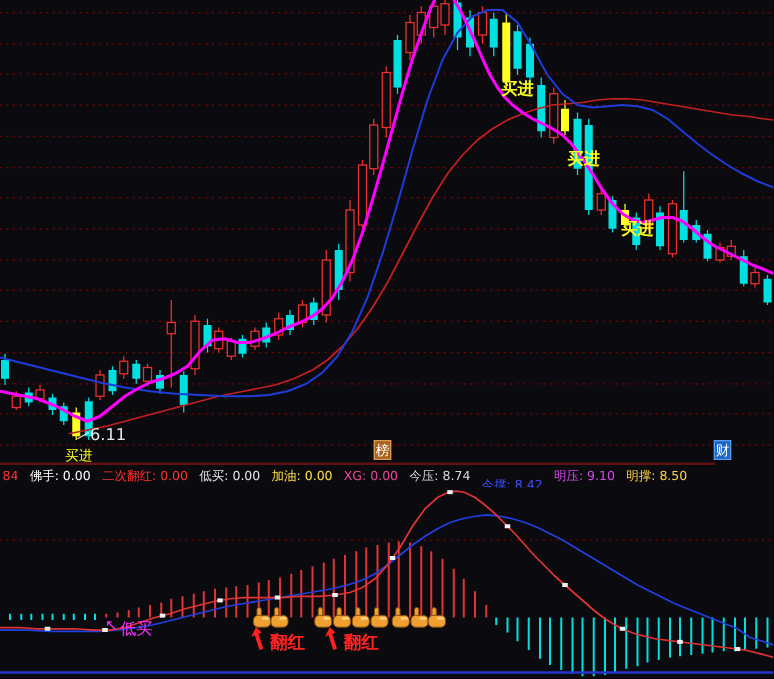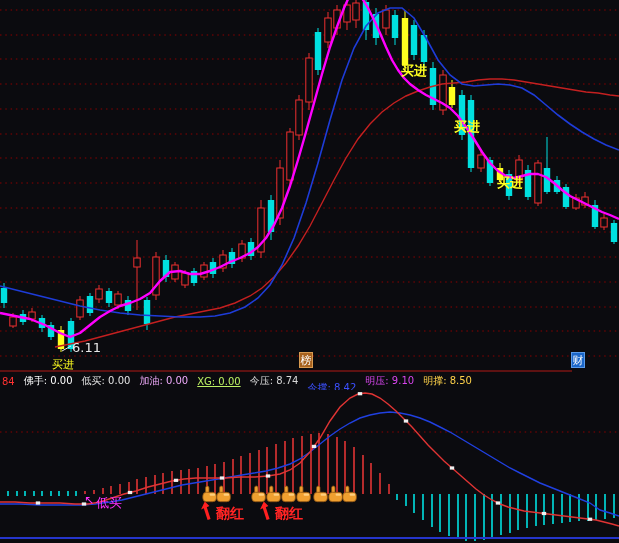--- a/index.html
+++ b/index.html
@@ -173,23 +173,24 @@
       <text x="401" y="75" fill="#ffff20" font-size="13" font-weight="bold">买进</text>
       <text x="454" y="131" fill="#ffff20" font-size="13" font-weight="bold">买进</text>
       <text x="497" y="187" fill="#ffff20" font-size="13" font-weight="bold">买进</text>
       <text x="72" y="352" fill="#e8e8e8" font-size="13" font-weight="normal">6.11</text>
       <text x="52" y="368" fill="#ffff20" font-size="11" font-weight="normal">买进</text>
     </svg>
 
   <div id="status-bar">
       <span style="color: rgb(255, 50, 50);">84</span>
       <span style="color: #ffffff;">佛手: 0.00</span>
+      <span style="color: rgb(255, 50, 50);">二次翻红: 0.00</span>
       <span style="color: #e5e5e5;">低买: 0.00</span>
-      <span style="color: #f0abfc;">加油: 0.00</span>
-      <span style="color: #bef264; text-decoration: underline;">XG: 0.00</span>
+      <span style="color: #fde047;">加油: 0.00</span>
+      <span style="color: #ec4899;">XG: 0.00</span>
       <span style="color: rgb(216, 216, 216);">今压: 8.74</span>
       <span style="color: rgb(60, 80, 255); margin-top: 14px;">今撑: 8.42</span>
       <span style="color: #d946ef;">明压: 9.10</span>
       <span style="color: rgb(255, 210, 74);">明撑: 8.50</span>
     </div>
 
   <svg id="indicator-chart" width="619" height="153" viewBox="0 0 619 153">
     <defs>
       <g id="hand-sym">
         <rect x="3.6" y="0" width="3.4" height="9.5" rx="1.7" fill="#f0a030" stroke="#8a5010" stroke-width="0.8"></rect>

